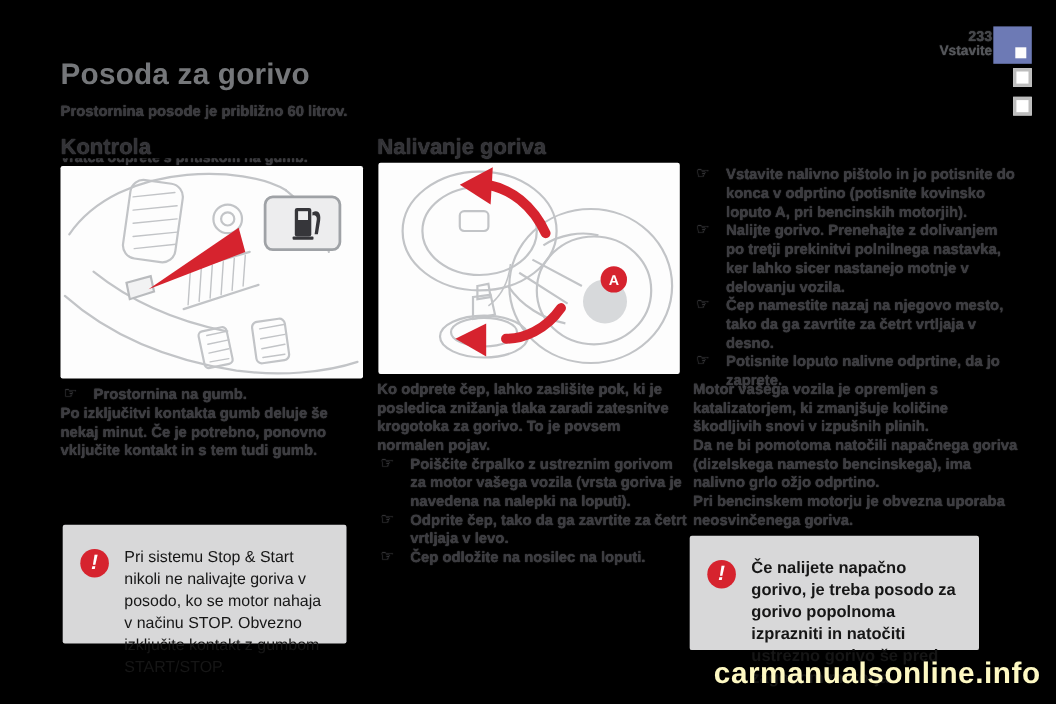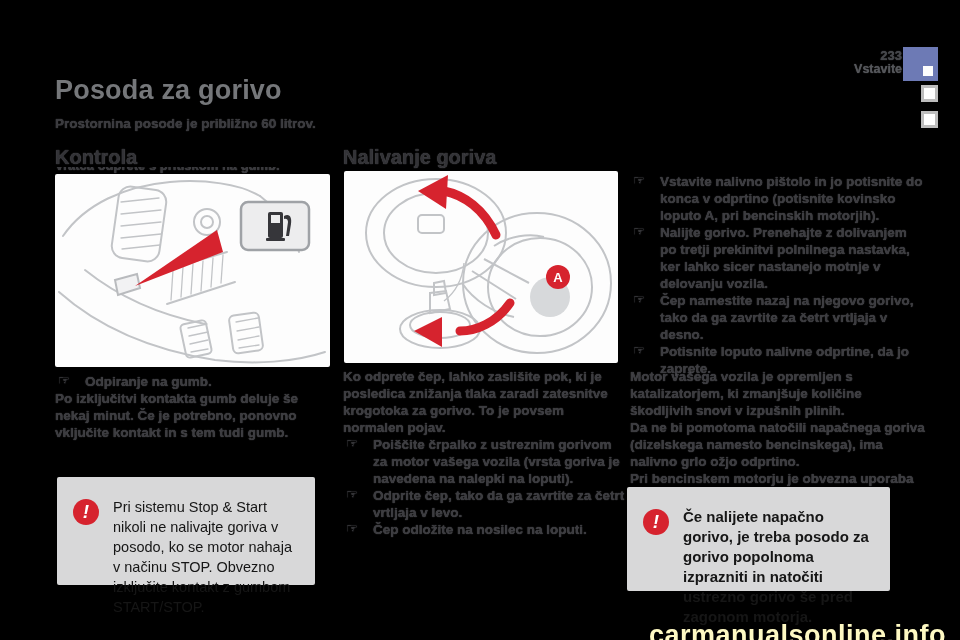--- a/index.html
+++ b/index.html
@@ -3,21 +3,21 @@
 <meta charset="utf-8">
 <style>
   * { margin:0; padding:0; box-sizing:border-box; }
   html,body { width:960px; height:640px; }
   body {
     position:relative;
     background:#000;
     font-family:"Liberation Sans","DejaVu Sans",sans-serif;
     overflow:hidden;
   }
-  .abs { position:absolute;margin-top:23px; }
+  .abs { position:absolute; }
 
   
   .page-num {
     top:25px; right:58px; width:80px; text-align:right;
     font-size:13px; font-weight:700; color:#44464a;
     text-shadow:0 0 1px rgba(130,130,135,.8);
   }
   .chapter {
     top:39px; right:58px; width:110px; text-align:right;
     font-size:12.5px; font-weight:700; color:#54565a;
@@ -142,21 +142,21 @@
         <path d="M229,42 c6,-3 8,2 7,8 l-2,12 l-3,0 l2,-14 c0,-3 -2,-4 -4,-3 z"></path>
         <rect x="211" y="64" width="19" height="3" rx="1"></rect>
       </g>
     </g>
   </svg>
 </div>
 
 <div class="abs txtcol col1-text">
   <p class="bullet">
     <span class="marker">☞</span>
-    <span>Odpiranje na gumb.</span>
+    <span>Prostornina na gumb.</span>
   </p>
   <p>Po izključitvi kontakta gumb deluje še nekaj minut. Če je potrebno, ponovno vključite kontakt in s tem tudi gumb.</p>
 </div>
 
 <div class="note note1">
   <span class="excl">!</span>
   <span>Pri sistemu Stop &amp; Start nikoli ne nalivajte goriva v posodo, ko se motor nahaja v načinu STOP. Obvezno izključite kontakt z gumbom START/STOP.</span>
 </div>
 
 <div class="abs h2 refuel">Nalivanje goriva</div>
@@ -212,21 +212,21 @@
   <p class="bullet">
     <span class="marker">☞</span>
     <span>Vstavite nalivno pištolo in jo potisnite do konca v odprtino (potisnite kovinsko loputo A, pri bencinskih motorjih).</span>
   </p>
   <p class="bullet">
     <span class="marker">☞</span>
     <span>Nalijte gorivo. Prenehajte z dolivanjem po tretji prekinitvi polnilnega nastavka, ker lahko sicer nastanejo motnje v delovanju vozila.</span>
   </p>
   <p class="bullet">
     <span class="marker">☞</span>
-    <span>Čep namestite nazaj na njegovo gorivo, tako da ga zavrtite za četrt vrtljaja v desno.</span>
+    <span>Čep namestite nazaj na njegovo mesto, tako da ga zavrtite za četrt vrtljaja v desno.</span>
   </p>
   <p class="bullet">
     <span class="marker">☞</span>
     <span>Potisnite loputo nalivne odprtine, da jo zaprete.</span>
   </p>
 </div>
 
 <div class="abs txtcol col3-text">
   <p>Motor vašega vozila je opremljen s katalizatorjem, ki zmanjšuje količine škodljivih snovi v izpušnih plinih.</p>
   <p>Da ne bi pomotoma natočili napačnega goriva (dizelskega namesto bencinskega), ima nalivno grlo ožjo odprtino.</p>

